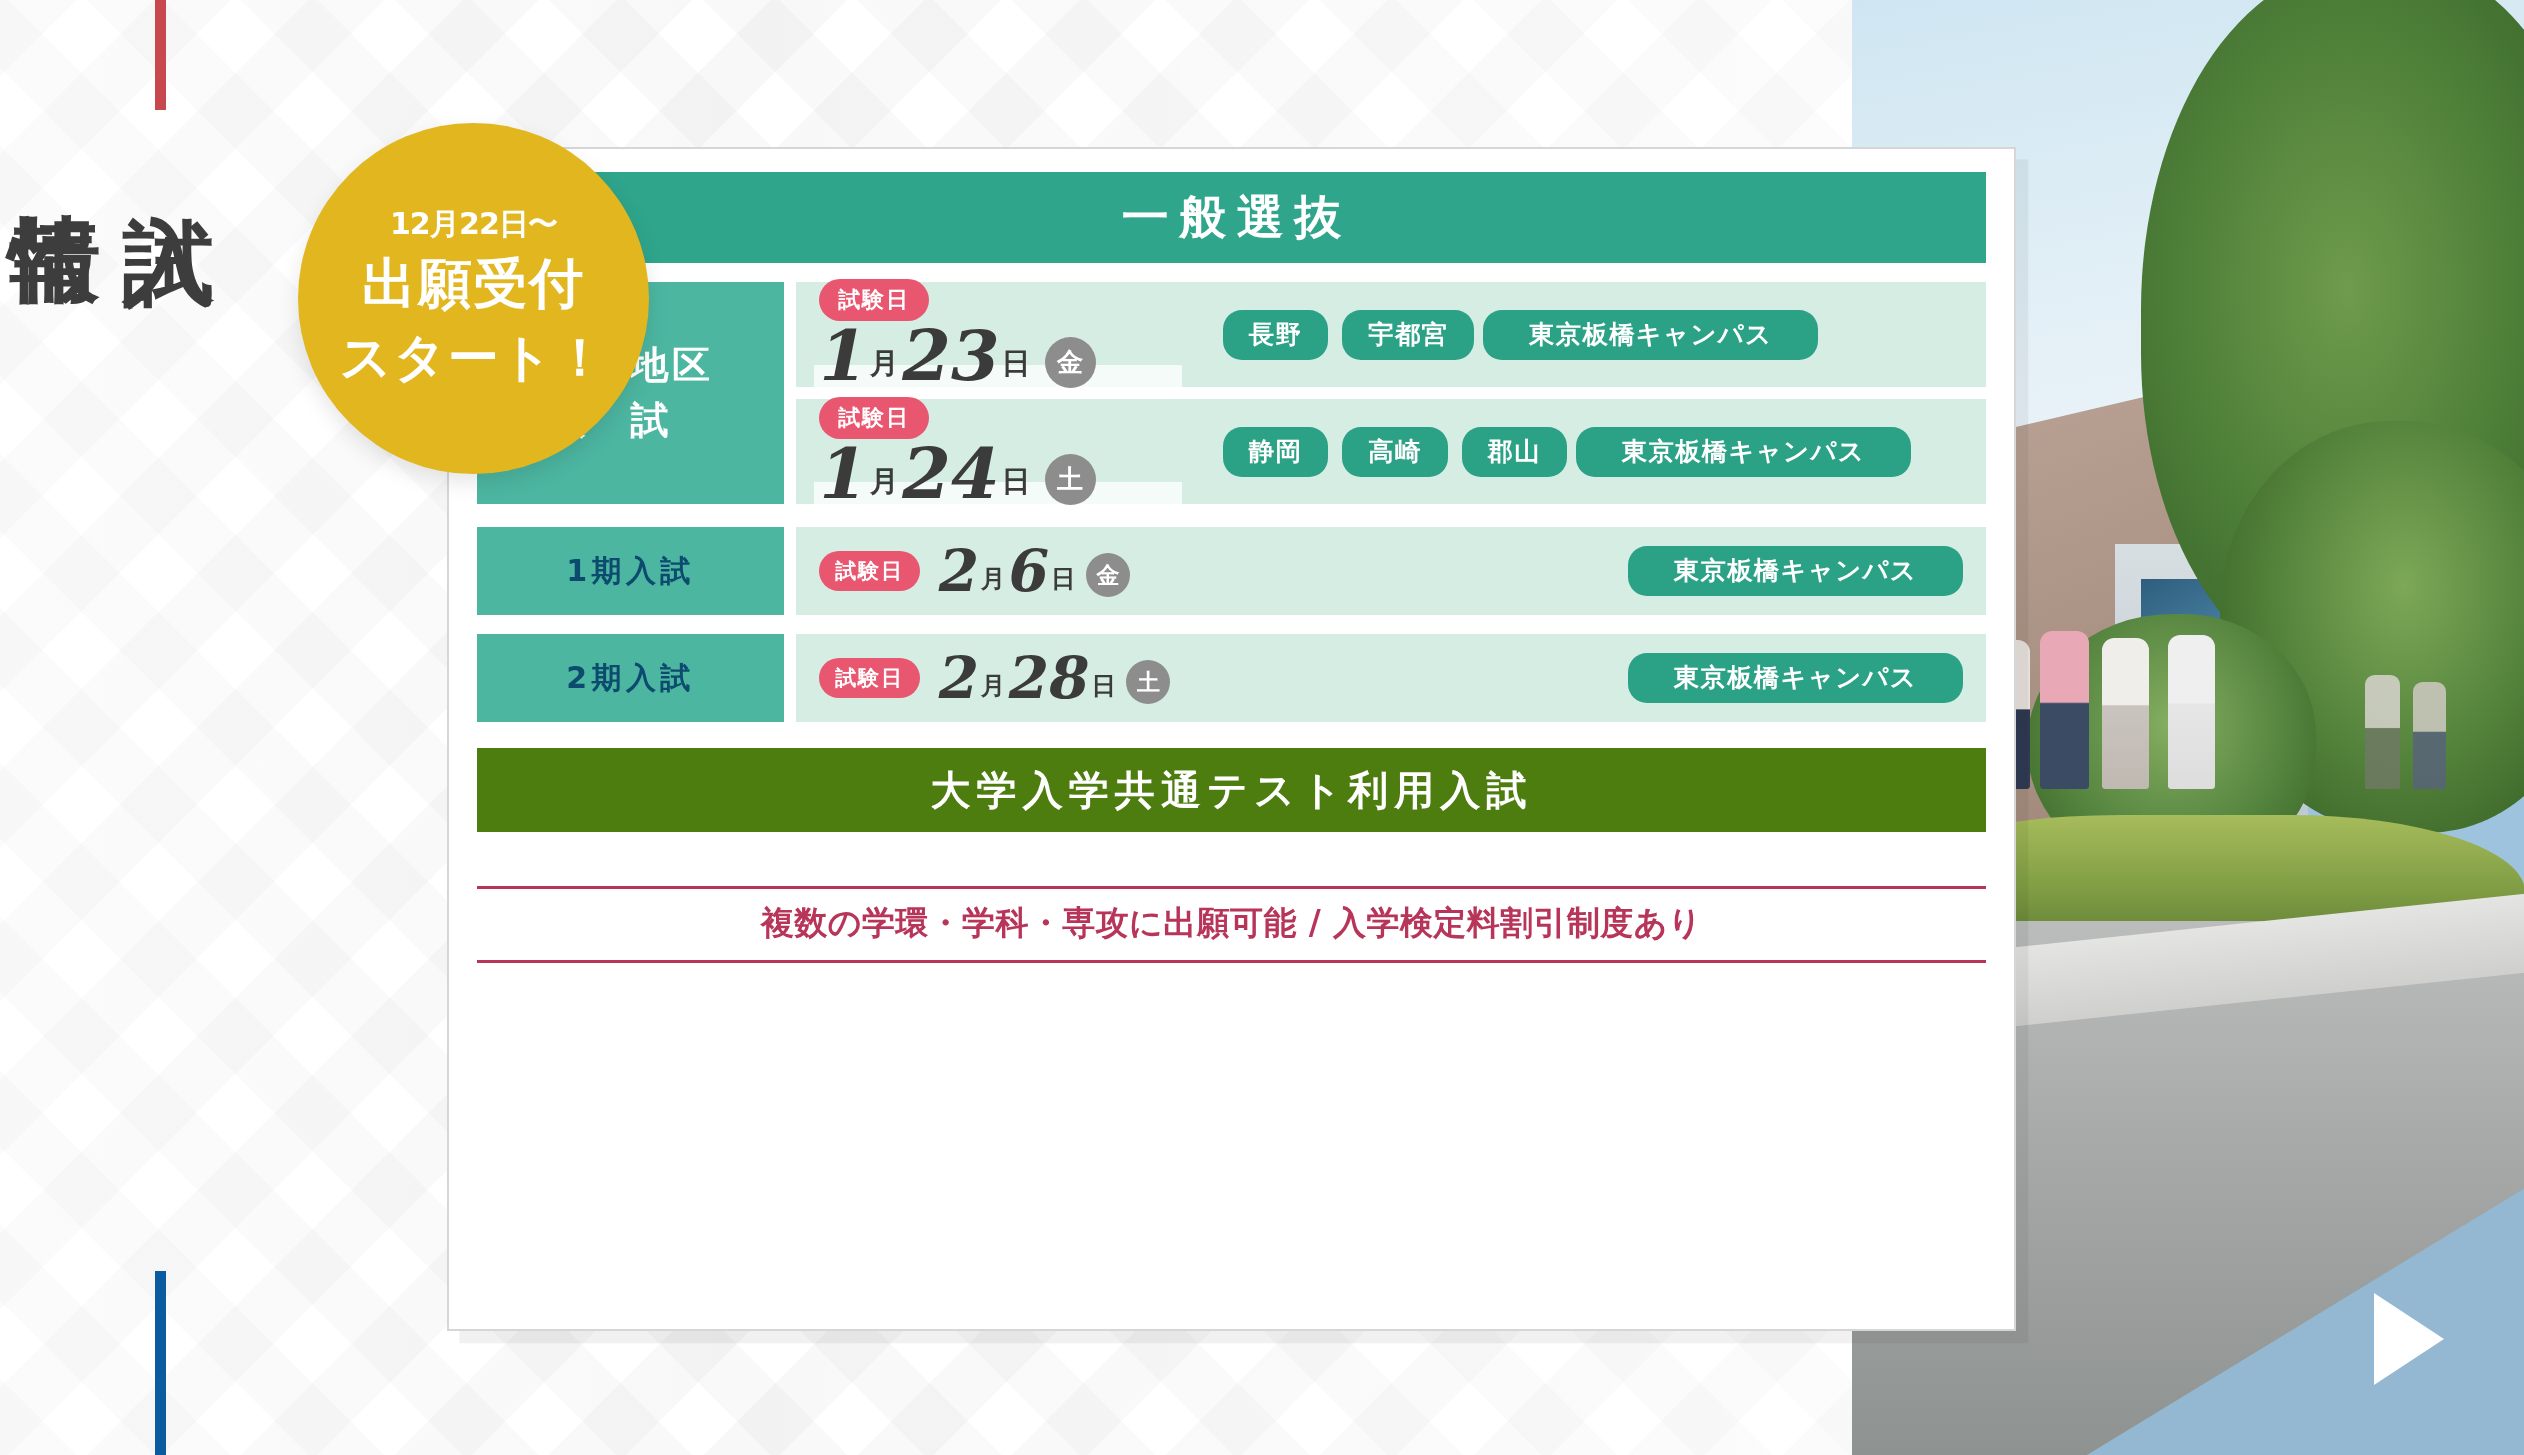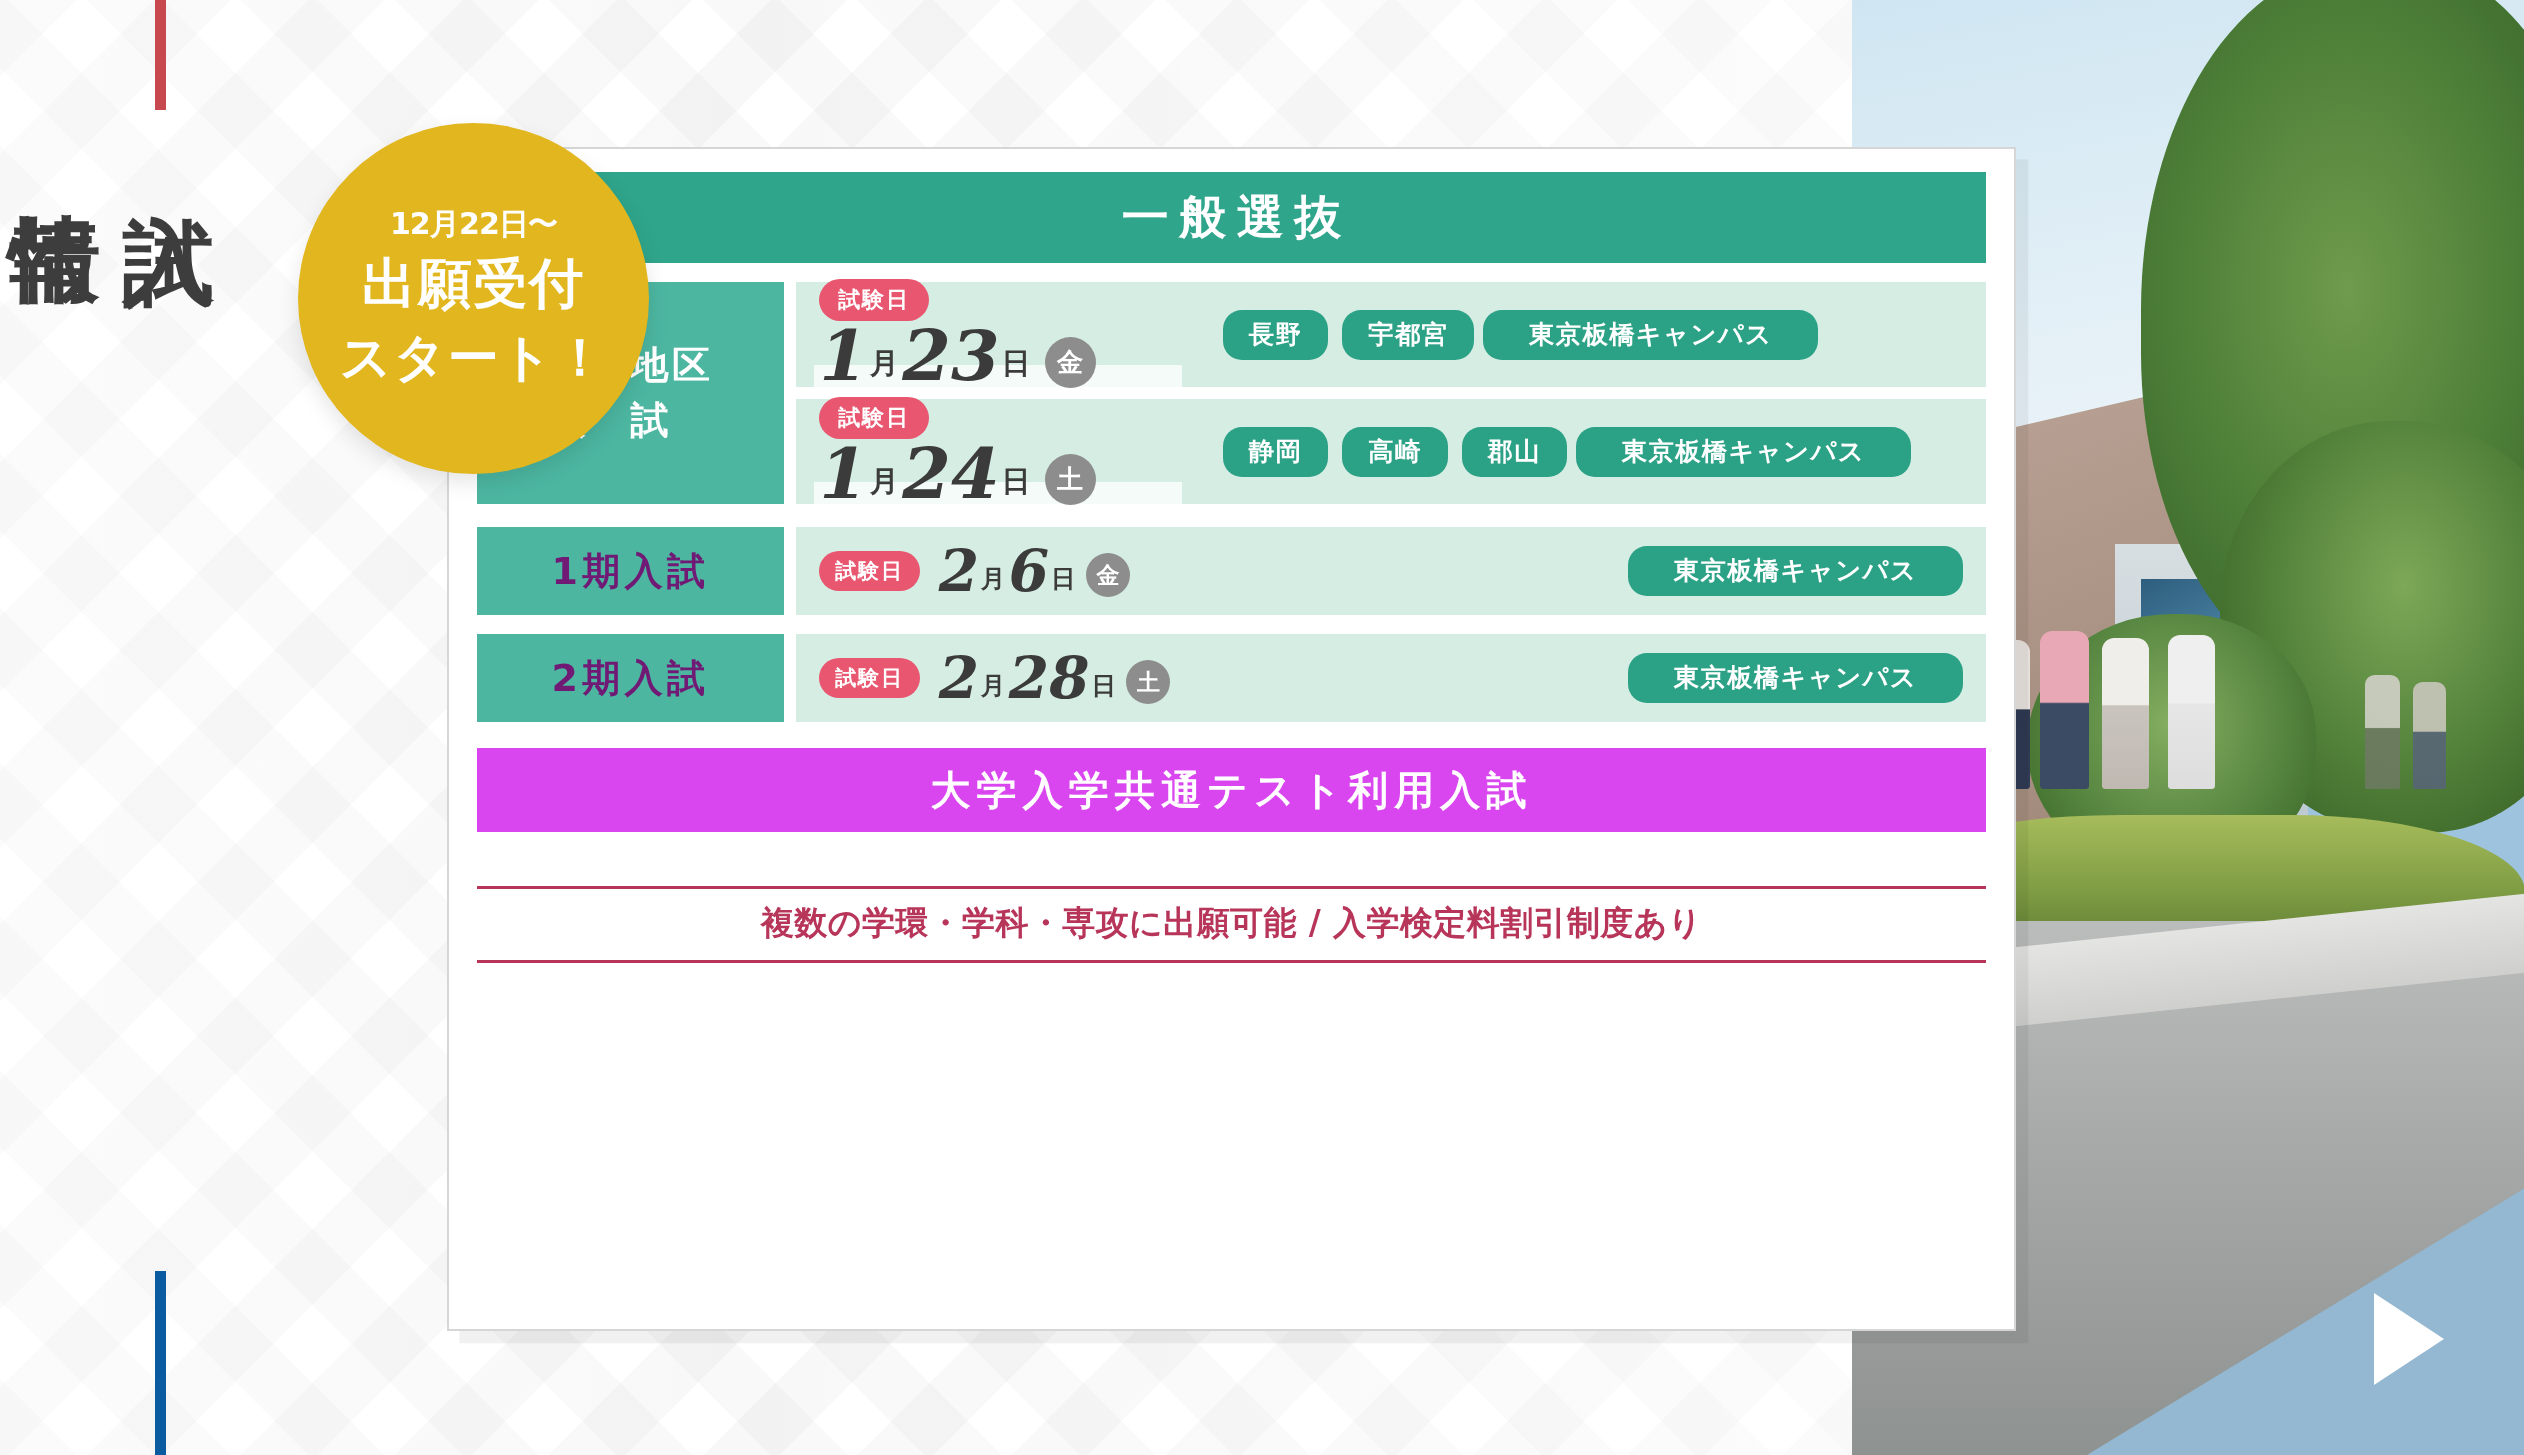--- a/index.html
+++ b/index.html
@@ -143,39 +143,39 @@
     padding:8px 26px;
     letter-spacing:1.3px;
     white-space:nowrap;
   }
   .pill.wide{ padding:8px 46px; }
 
   
   .simple-row{ display:flex; gap:12.3px; margin-bottom:19px; align-items:stretch; }
   .simple-label{
     width:307px; min-height:88px;
-    background:#4CB6A1; color:#701a75;
+    background:#4CB6A1; color:#0c4a6e;
     display:flex; align-items:center; justify-content:center;
-    font-size:38px; font-weight:700; letter-spacing:4.4px;
+    font-size:30px; font-weight:700; letter-spacing:4.4px;
   }
   .simple-body{
     flex:1; background:#D6EDE4;
     display:flex; align-items:center; gap:19px;
     padding:0 23px;
   }
   .simple-body .exam-badge{ font-size:21px; padding:6.1px 16px; }
   .simple-body .date-line{ margin-top:0; }
   .simple-body .date-num{ font-size:58px; }
   .simple-body .date-unit{ font-size:24.5px; padding-bottom:3.5px; }
   .simple-body .date-dow{ width:44px; height:44px; font-size:23px; margin-left:7px; }
   .simple-body .pill{ margin-left:auto; }
 
   
   #blue-band{
-    background:#d946ef; height:84px;
+    background:#4d7c0f; height:84px;
     display:flex; align-items:center; justify-content:center;
     margin-top:26px;
   }
   #blue-band-label{
     color:#fff; font-size:40px; font-weight:700; letter-spacing:6.1px;
   }
 
   
   #footer-note{ margin-top:54px; text-align:center; }
   #footer-note .rule{ height:2.6px; background:#B8355A; }

